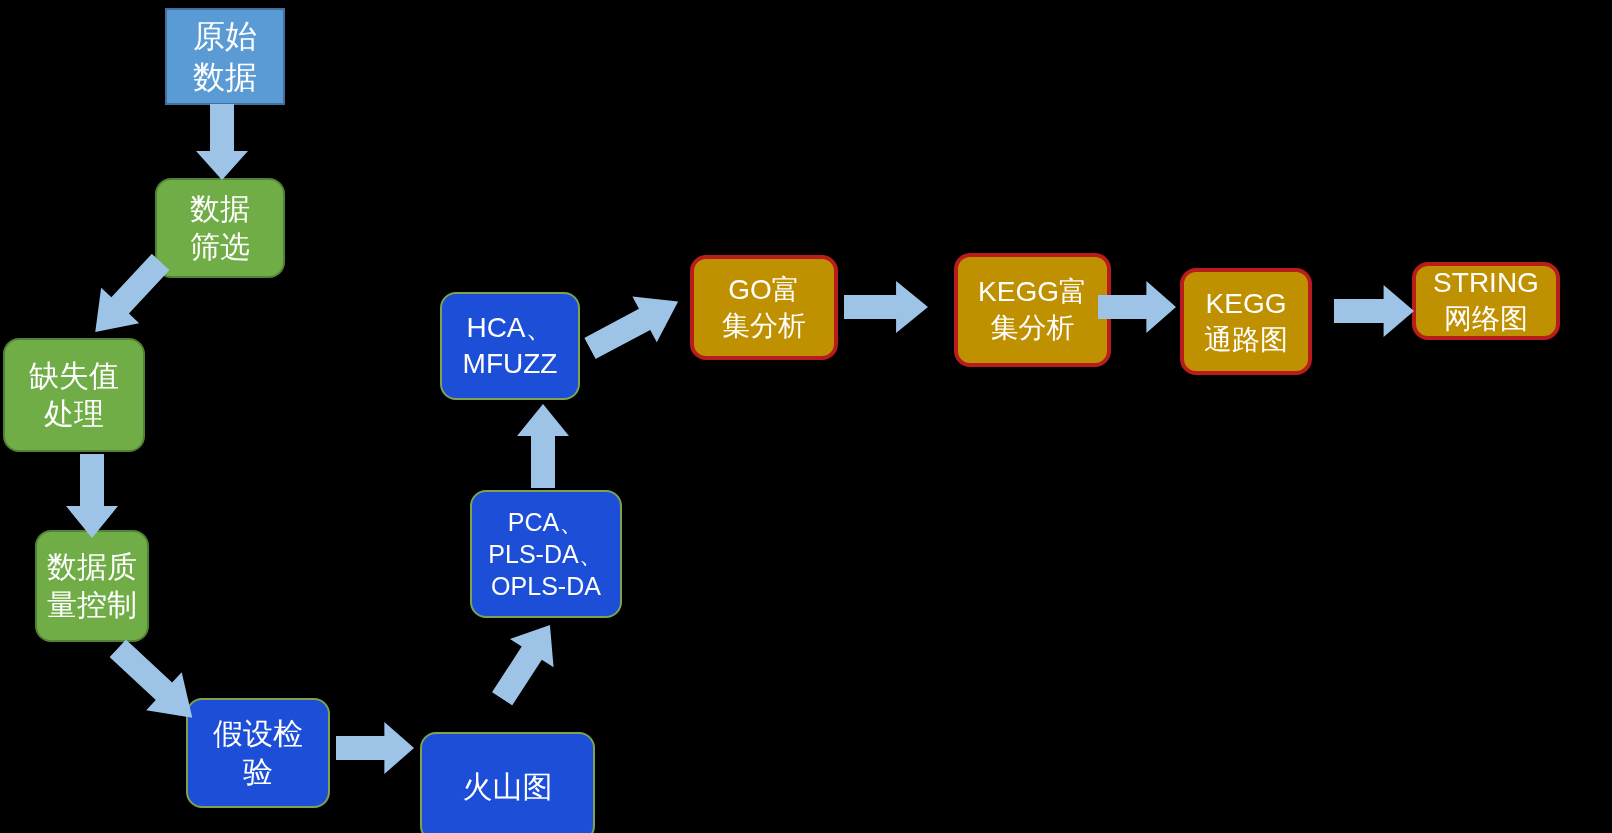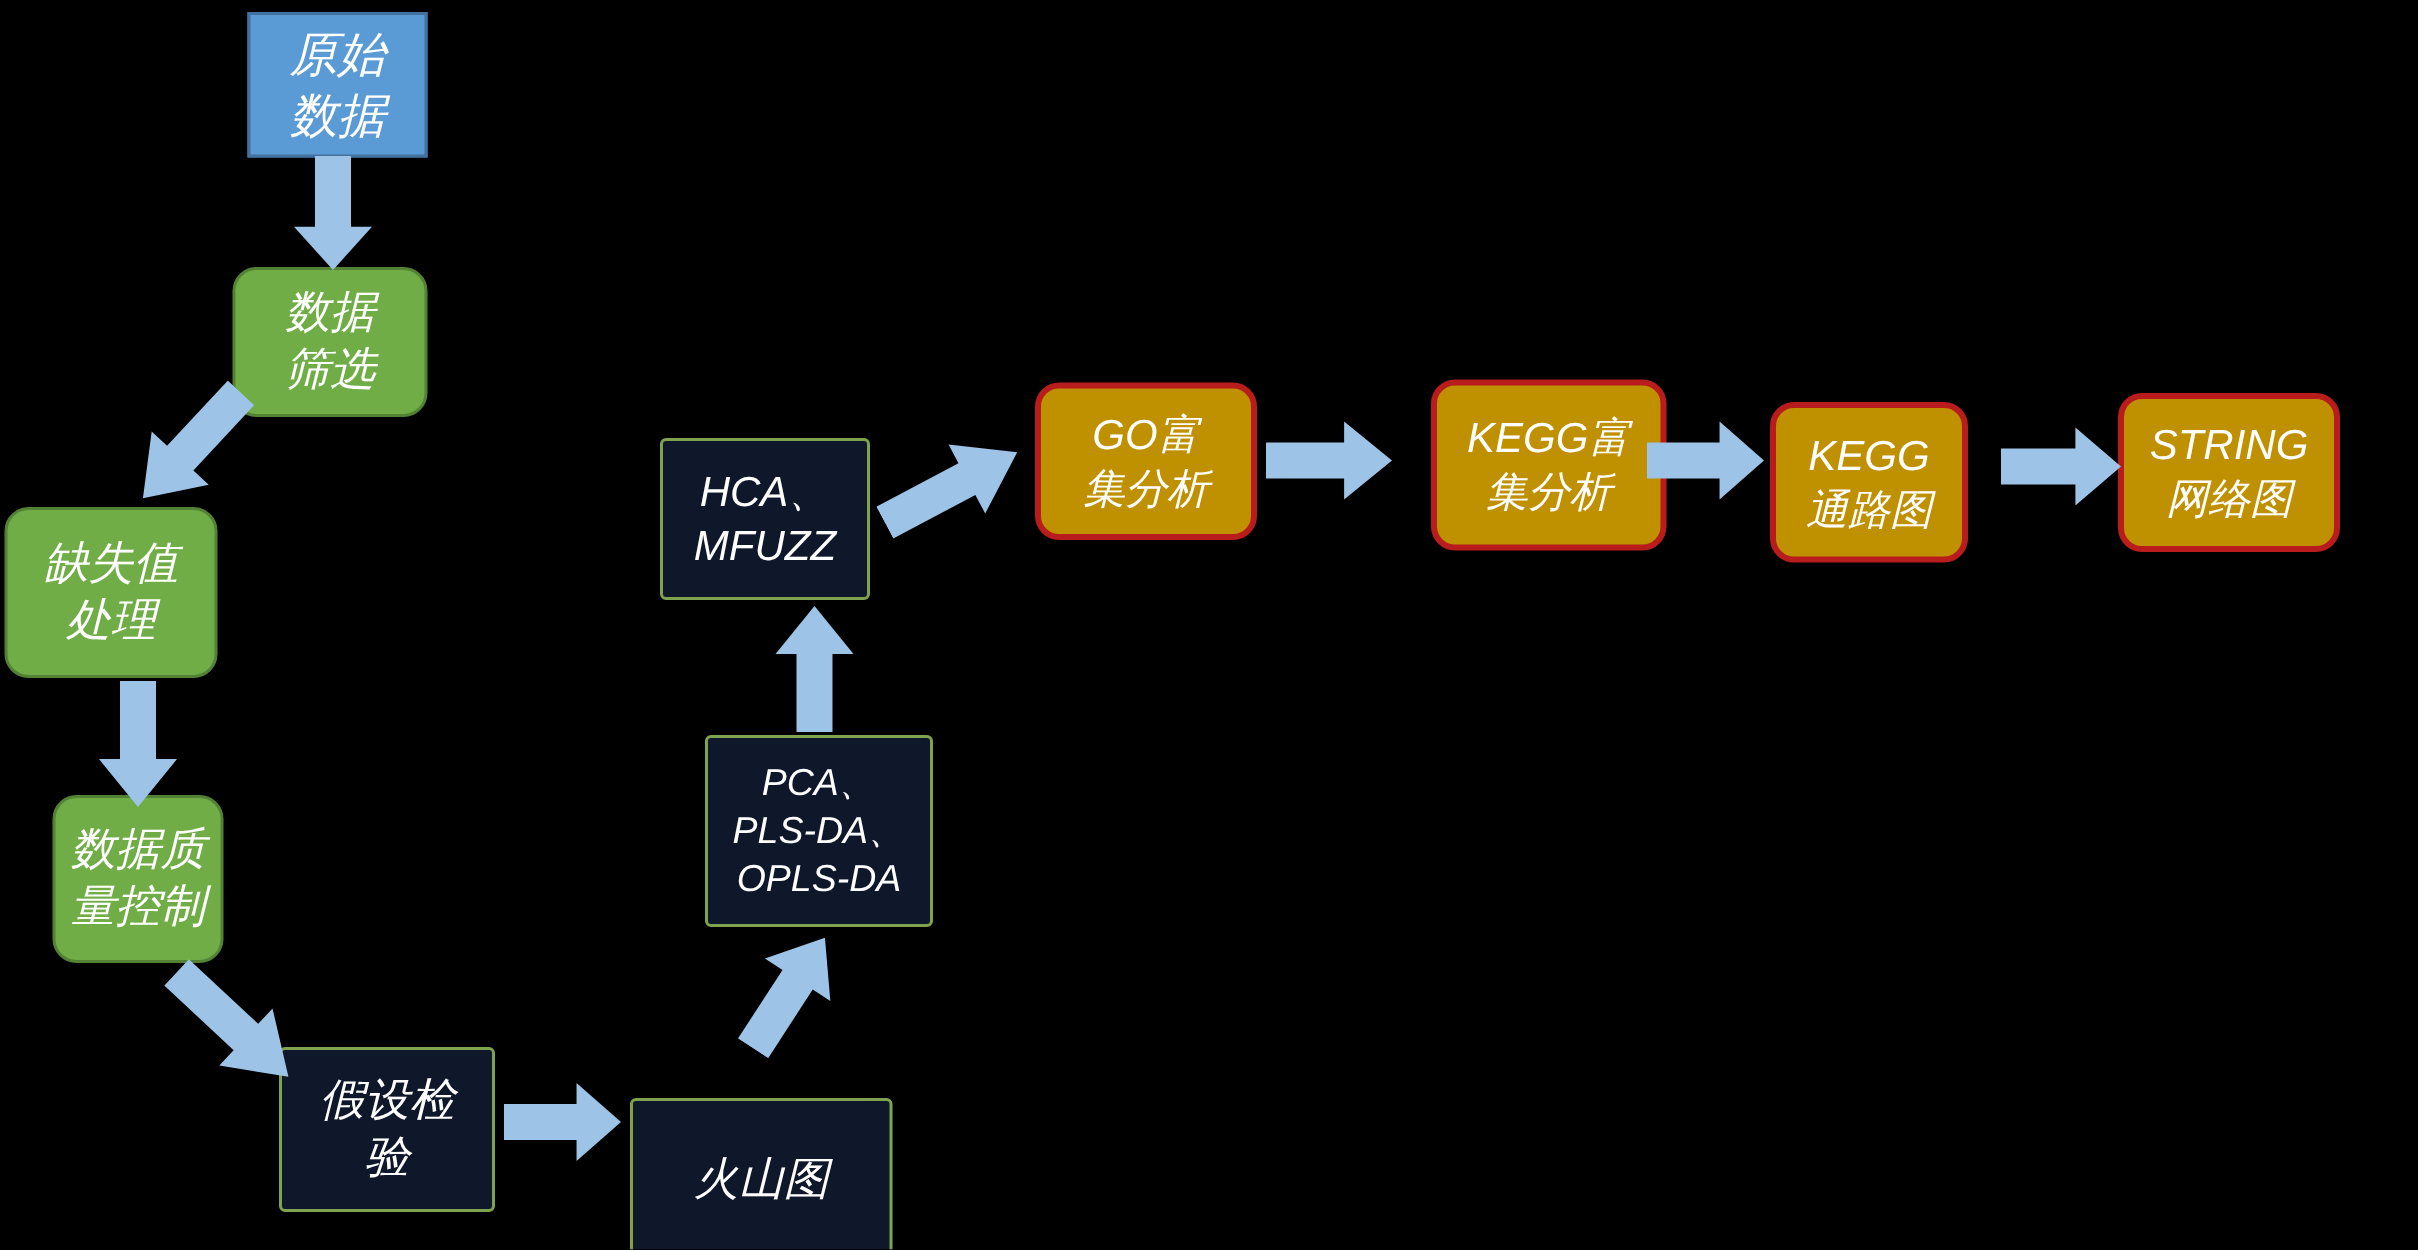--- a/index.html
+++ b/index.html
@@ -18,37 +18,36 @@
   .node {
     position: absolute;
     display: flex;
     align-items: center;
     justify-content: center;
     text-align: center;
     white-space: pre-line;
     color: #ffffff;
     box-sizing: border-box;
     line-height: 1.28;
-    font-style: italic;
   }
   .blue {
     background: #5B9BD5;
     border: 2px solid #41719C;
     font-size: 32px;
   }
   .green {
     background: #70AD47;
     border: 2px solid #548235;
     border-radius: 16px;
     font-size: 30px;
   }
   .peach {
-    background: #0f172a;
+    background: #1d4ed8;
     border: 2px solid #7FA24F;
-    border-radius: 4px;
+    border-radius: 16px;
     font-size: 30px;
   }
   .gold {
     background: #BF9000;
     border: 4px solid #b91c1c;
     border-radius: 16px;
     font-size: 28px;
   }
   .arrow {
     position: absolute;
@@ -64,21 +63,21 @@
   #n-filter       { left: 155px;  top: 178px; width: 130px; height: 100px; }
   #n-missing      { left: 3px;    top: 338px; width: 142px; height: 114px; }
   #n-quality      { left: 35px;   top: 530px; width: 114px; height: 112px; }
   #n-hypothesis   { left: 186px;  top: 698px; width: 144px; height: 110px; }
   #n-volcano      { left: 420px;  top: 700px; width: 175px; height: 110px; margin-top: 32px; }
   #n-pca          { left: 470px;  top: 490px; width: 152px; height: 128px; font-size: 25px; }
   #n-hca          { left: 440px;  top: 292px; width: 140px; height: 108px; font-size: 28px; }
   #n-go           { left: 690px;  top: 255px; width: 148px; height: 105px; }
   #n-kegg-enrich  { left: 935px;  top: 253px; width: 157px; height: 114px; margin-left: 19px; }
   #n-kegg-pathway { left: 1180px; top: 268px; width: 132px; height: 107px; }
-  #n-string       { left: 1412px; top: 262px; width: 148px; height: 106px; }
+  #n-string       { left: 1412px; top: 262px; width: 148px; height: 78px; }
 
   
   #a1  { left: 184px;  top: 114px; width: 76px;  height: 56px; transform: rotate(90deg); }
   #a2  { left: 80px;   top: 269px; width: 96px;  height: 56px; transform: rotate(133deg); }
   #a3  { left: 50px;   top: 468px; width: 84px;  height: 56px; transform: rotate(90deg); }
   #a4  { left: 104px;  top: 655px; width: 102px; height: 56px; transform: rotate(43deg); }
   #a5  { left: 336px;  top: 720px; width: 78px;  height: 56px; }
   #a6  { left: 482px;  top: 634px; width: 88px;  height: 56px; transform: rotate(-57deg); }
   #a7  { left: 501px;  top: 418px; width: 84px;  height: 56px; transform: rotate(-90deg); }
   #a8  { left: 584px;  top: 297px; width: 100px; height: 56px; transform: rotate(-28deg); }

